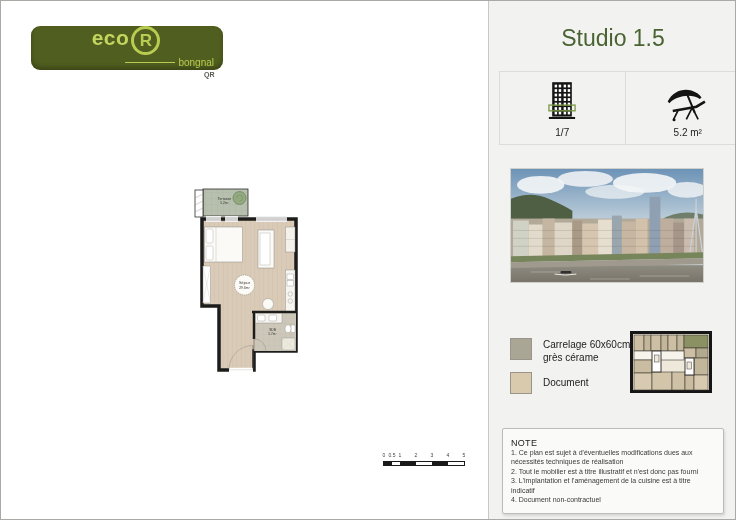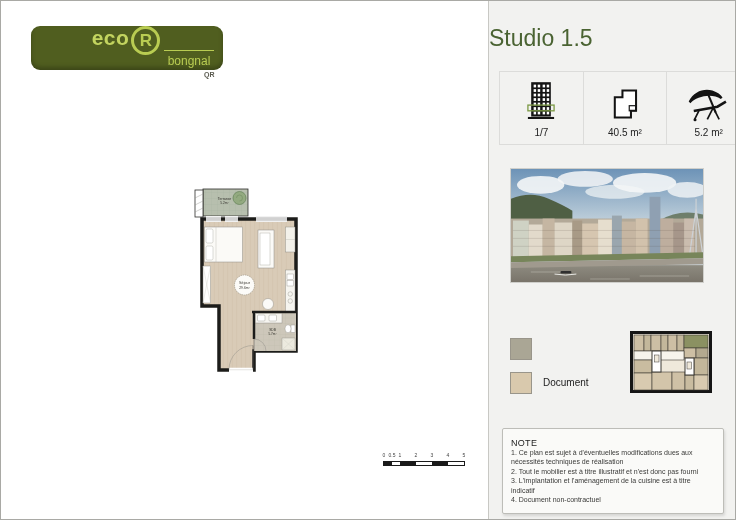--- a/index.html
+++ b/index.html
@@ -7,27 +7,27 @@
   .page{position:relative;width:736px;height:520px;background:#ffffff;border:1px solid #a9a9a5;overflow:hidden;}
 
   
   .logo{position:absolute;left:30px;top:25px;width:192px;height:44px;background:#505e1f;
         border-radius:9px;display:flex;align-items:flex-start;justify-content:center;
         box-shadow:inset 0 -3px 4px rgba(0,0,0,.25);}
   .logo-eco{color:#c3d45f;font-size:21px;font-weight:bold;letter-spacing:.5px;}
   .rbadge{width:29px;height:29px;border:3.5px solid #b9cc52;border-radius:50%;display:flex;
           align-items:center;justify-content:center;color:#b9cc52;font-weight:bold;font-size:17px;margin:0 2px;}
   .logo-res{color:#ffffff;font-size:21px;font-weight:bold;letter-spacing:.5px;}
-  .logo-sub{position:absolute;right:9px;bottom:2px;font-size:12px;color:#b9cc52;display:flex;align-items:center;gap:3px;flex-direction:column;}
+  .logo-sub{position:absolute;right:9px;bottom:2px;font-size:10px;color:#b9cc52;display:flex;align-items:center;gap:3px;}
   .subline{display:inline-block;width:50px;height:1px;background:#b9cc52;}
   .qr-mark{position:absolute;left:203px;top:70px;font-size:7px;font-weight:bold;color:#5b5b50;}
 
   
   .rightpanel{position:absolute;left:487px;top:0;width:249px;height:520px;background:#f2f2f0;border-left:1px solid #c8c8c4;}
-  .unit-title{position:absolute;left:0;right:0;top:24px;font-size:23px;color:#4a6332;}
+  .unit-title{position:absolute;left:0;right:0;top:24px;text-align:center;font-size:23px;color:#4a6332;}
   .stats{position:absolute;left:10px;top:70px;width:252px;height:74px;border:1px solid #dcdcda;display:flex;}
   .stat-cell{flex:1;display:flex;flex-direction:column;align-items:center;justify-content:flex-end;padding-bottom:6px;}
   .stat-cell + .stat-cell{border-left:1px solid #dcdcda;}
   .stat-label{font-size:10px;color:#222;margin-top:3px;text-align:center;white-space:nowrap;}
   .photo{position:absolute;left:21px;top:167px;width:194px;height:115px;border:1px solid #cfcfcb;background:#cfd8de;}
   .swatch{position:absolute;width:22px;height:22px;border:1px solid #99958a;}
   .swatch.s1{left:21px;top:337px;}
   .swatch.s2{left:21px;top:371px;}
   .legendlabel{position:absolute;left:54px;font-size:10px;color:#222;line-height:1.25;width:100px;}
   .legendlabel.l1{top:338px;}
@@ -211,27 +211,20 @@
               <rect x="29" y="32.5" width="3" height="3.4"></rect>
             <rect x="13" y="38" width="3" height="3.4"></rect>
               <rect x="18" y="38" width="3" height="3.4"></rect>
               <rect x="24" y="38" width="3" height="3.4"></rect>
               <rect x="29" y="38" width="3" height="3.4"></rect>
           </g>
           <rect x="6" y="30" width="32" height="7" fill="none" stroke="#7c9a45" stroke-width="1.6"></rect>
           <rect x="6" y="44.5" width="32" height="2.5" fill="#141414"></rect>
         </svg>
         <div class="stat-label">1/7</div>
-      </div>
-      <div class="stat-cell">
-        <svg width="34" height="40" viewBox="0 0 40 44">
-          <path d="M8,14 L17,14 L17,6 L33,6 L33,30 L27,30 L27,38 L8,38 Z" fill="#ffffff" stroke="#141414" stroke-width="2.4"></path>
-          <rect x="25" y="24" width="8" height="6" fill="none" stroke="#141414" stroke-width="1.4"></rect>
-        </svg>
-        <div class="stat-label">40.5 m²</div>
       </div>
       <div class="stat-cell">
         <svg width="44" height="38" viewBox="0 0 52 42">
           <path d="M2,17 C8,5 20,1 30,4 C36,6 40,9 42,12 L40,14 C30,7 12,10 4,19 Z" fill="#141414"></path>
           <line x1="24" y1="6" x2="34" y2="30" stroke="#141414" stroke-width="2.4"></line>
           <path d="M8,28 L36,23 L46,17" fill="none" stroke="#141414" stroke-width="3"></path>
           <path d="M14,28 L9,38 M31,24 L38,38 M31,24 L24,38" stroke="#141414" stroke-width="2"></path>
           <circle cx="9.5" cy="38.5" r="1.8" fill="#141414"></circle>
         </svg>
         <div class="stat-label">5.2 m²</div>
@@ -277,20 +270,21 @@
       <path d="M2,62 H186 M2,70 H186 M2,78 H186" stroke="rgba(80,70,60,0.15)" stroke-width="1"></path>
       <rect y="97" width="194" height="17" fill="url(#water)"></rect>
       <path d="M0,88 L194,84 L194,90 L0,94 Z" fill="#77855a"></path>
       <path d="M0,94 L194,90 L194,96 L0,100 Z" fill="#a09a8e"></path>
       <path d="M20,104 H60 M130,108 H180 M80,111 H120" stroke="rgba(220,220,210,0.25)" stroke-width="1.5"></path>
       <rect x="50" y="103" width="11" height="2.5" rx="1" fill="#2f2f2f"></rect>
       <path d="M44,106 Q55,108 66,106" stroke="#e8e8e4" stroke-width="1" fill="none"></path>
     </svg>
 
     <div class="swatch s1" style="background-color: rgb(170, 166, 149);"></div>
+    <div class="legendlabel l1">Carrelage 60x60cm grès cérame</div>
     <div class="swatch s2" style="background-color: rgb(217, 201, 173);"></div>
     <div class="legendlabel l2">Document</div>
 
     <svg class="keyplan" width="82" height="66" viewBox="0 0 82 66">
       <rect x="1.5" y="1.5" width="79" height="59" fill="#efe9db" stroke="#161616" stroke-width="3"></rect>
       <g stroke="#3c3a34" stroke-width="0.6">
         <rect x="4" y="4" width="10" height="16" fill="#cdbfa4"></rect>
         <rect x="14" y="4" width="7" height="16" fill="#c3b79b"></rect>
         <rect x="21" y="4" width="10" height="16" fill="#cdbfa4"></rect>
         <rect x="31" y="4" width="7" height="16" fill="#c3b79b"></rect>

